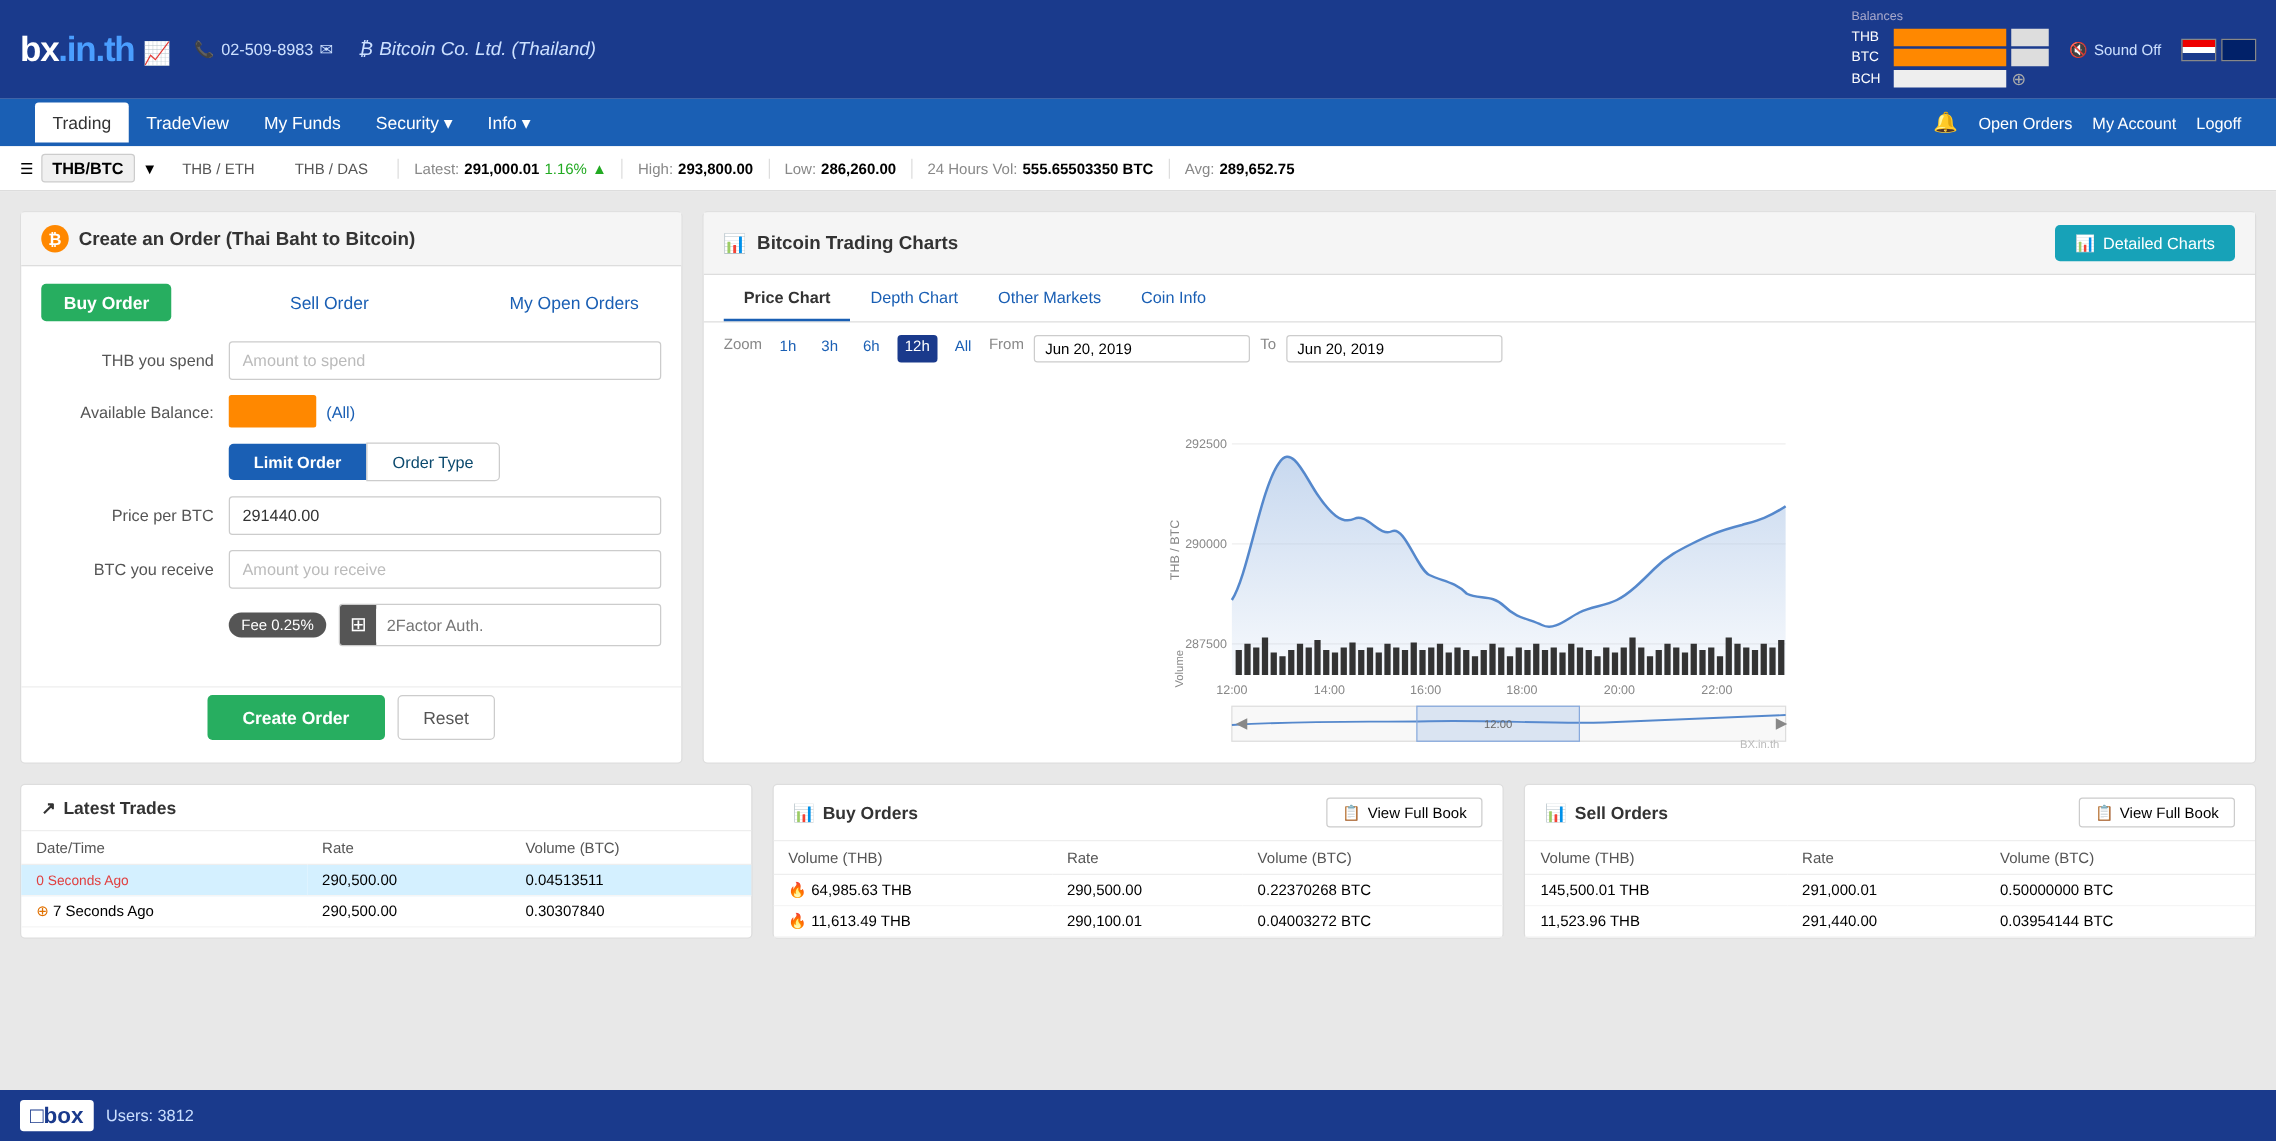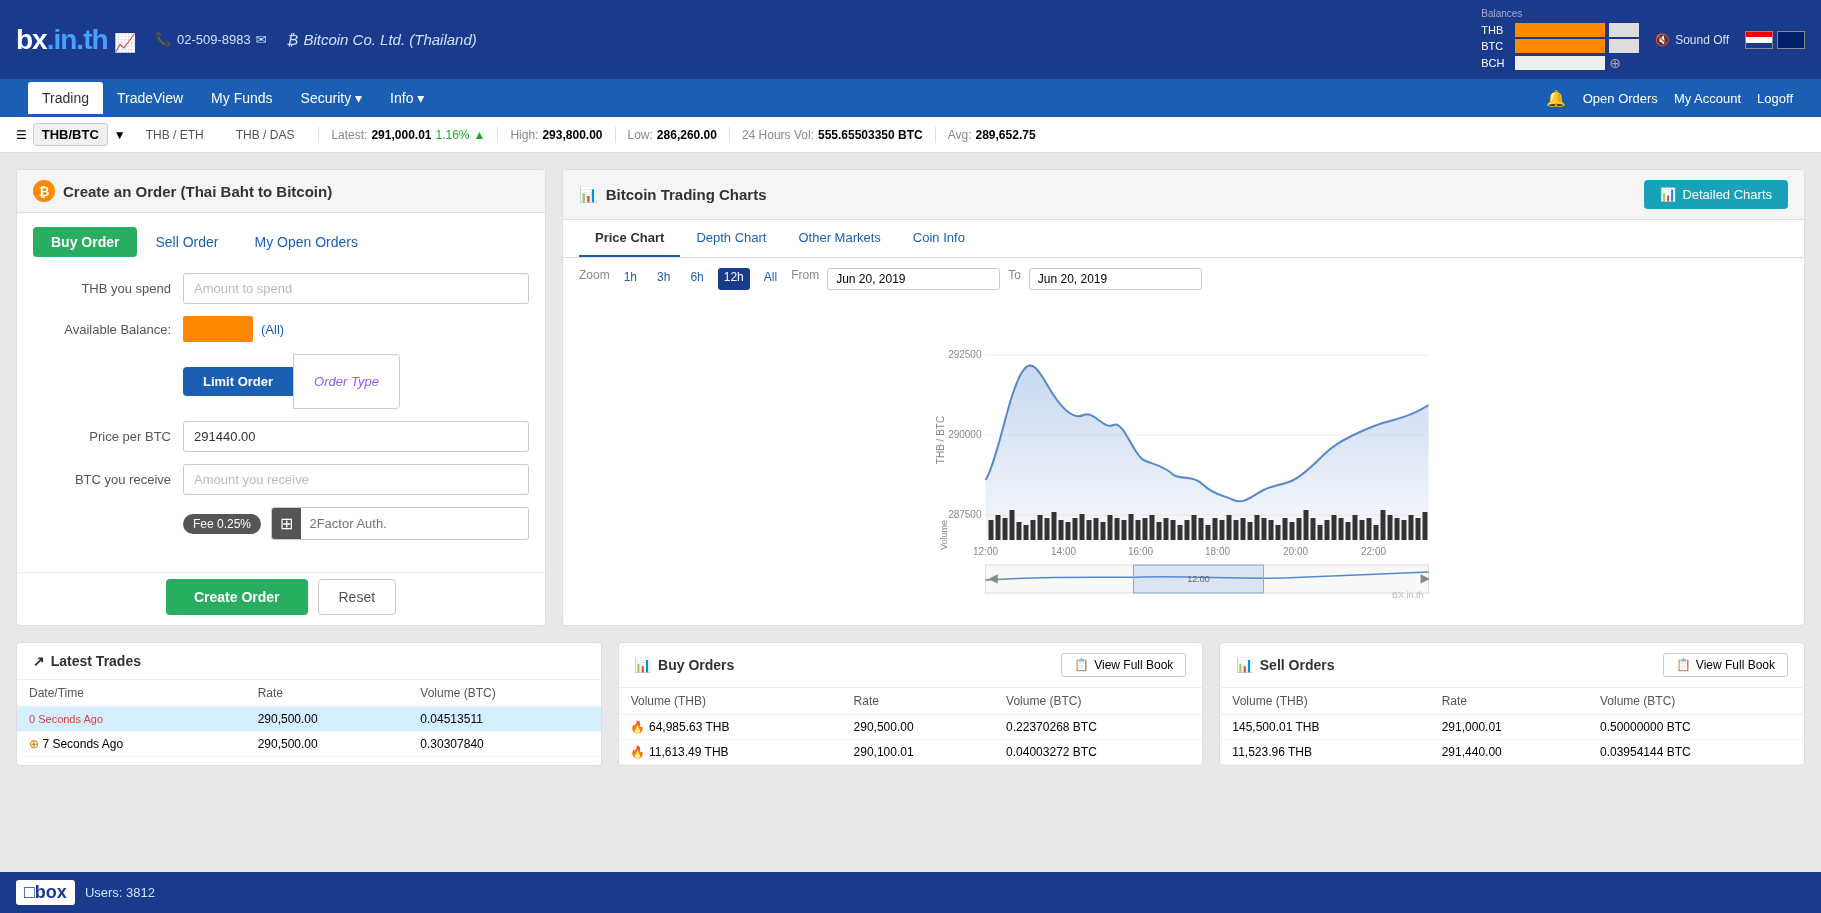--- a/index.html
+++ b/index.html
@@ -41,36 +41,36 @@
     .ticker-value { font-weight: bold; }
     .ticker-pct { color: #22aa22; }
 
     
     .main { padding: 16px; display: flex; gap: 16px; }
 
     
     .order-panel { background: white; border: 1px solid #ddd; border-radius: 4px; width: 530px; min-width: 530px; }
     .order-panel-header { background: #f5f5f5; border-bottom: 1px solid #ddd; padding: 10px 16px; display: flex; align-items: center; gap: 8px; font-size: 15px; font-weight: bold; color: #333; }
     .btc-icon { width: 22px; height: 22px; background: #ff8800; border-radius: 50%; display: flex; align-items: center; justify-content: center; color: white; font-weight: bold; font-size: 13px; }
-    .order-tabs { display: flex; gap: 0; padding: 14px 16px 0; }
+    .order-tabs { display: flex; gap: 0; padding: 14px 16px 0; justify-content: space-between; }
     .tab-buy { background: #27ae60; color: white; padding: 7px 18px; border-radius: 4px; font-size: 14px; font-weight: bold; cursor: pointer; border: none; }
     .tab-sell { color: #1a5fb4; padding: 7px 18px; font-size: 14px; cursor: pointer; border: none; background: none; }
     .tab-open { color: #1a5fb4; padding: 7px 18px; font-size: 14px; cursor: pointer; border: none; background: none; }
     .order-form { padding: 16px; }
     .form-row { display: flex; align-items: center; margin-bottom: 12px; }
     .form-label { width: 150px; text-align: right; color: #555; font-size: 13px; padding-right: 12px; }
     .form-control { flex: 1; }
     .balance-display { display: flex; align-items: center; gap: 8px; }
     .balance-rect { width: 70px; height: 26px; background: #ff8800; border-radius: 2px; }
     .balance-all { color: #1a5fb4; cursor: pointer; font-size: 13px; }
     .input-field { width: 100%; border: 1px solid #ccc; border-radius: 3px; padding: 7px 10px; font-size: 13px; color: #333; }
     .input-field::placeholder { color: #bbb; }
     .order-type-row { display: flex; align-items: center; margin-bottom: 12px; padding-left: 150px; }
     .btn-limit { background: #1a5fb4; color: white; border: none; padding: 7px 20px; border-radius: 4px 0 0 4px; cursor: pointer; font-size: 13px; font-weight: bold; }
-    .btn-order-type { background: white; color: #8b5cf6; border: 1px solid #ccc; padding: 19px 20px; border-radius: 0 4px 4px 0; cursor: pointer; font-size: 13px; font-style: italic; }
+    .btn-order-type { background: white; color: #0c4a6e; border: 1px solid #ccc; padding: 7px 20px; border-radius: 0 4px 4px 0; cursor: pointer; font-size: 13px; }
     .fee-row { display: flex; align-items: center; gap: 10px; padding-left: 150px; margin-bottom: 12px; }
     .fee-badge { background: #555; color: white; padding: 3px 10px; border-radius: 20px; font-size: 12px; }
     .twofa-wrap { display: flex; align-items: center; border: 1px solid #ccc; border-radius: 3px; overflow: hidden; flex: 1; max-width: 270px; }
     .twofa-icon { background: #555; color: white; padding: 6px 8px; font-size: 16px; }
     .twofa-input { border: none; padding: 6px 8px; font-size: 13px; flex: 1; outline: none; color: #bbb; }
     .action-row { display: flex; justify-content: center; gap: 10px; padding-top: 6px; padding-bottom: 10px; border-top: 1px solid #eee; margin-top: 4px; }
     .btn-create { background: #27ae60; color: white; border: none; padding: 9px 28px; border-radius: 4px; font-size: 14px; font-weight: bold; cursor: pointer; }
     .btn-reset { background: white; color: #555; border: 1px solid #ccc; padding: 9px 20px; border-radius: 4px; font-size: 14px; cursor: pointer; }
 
     

